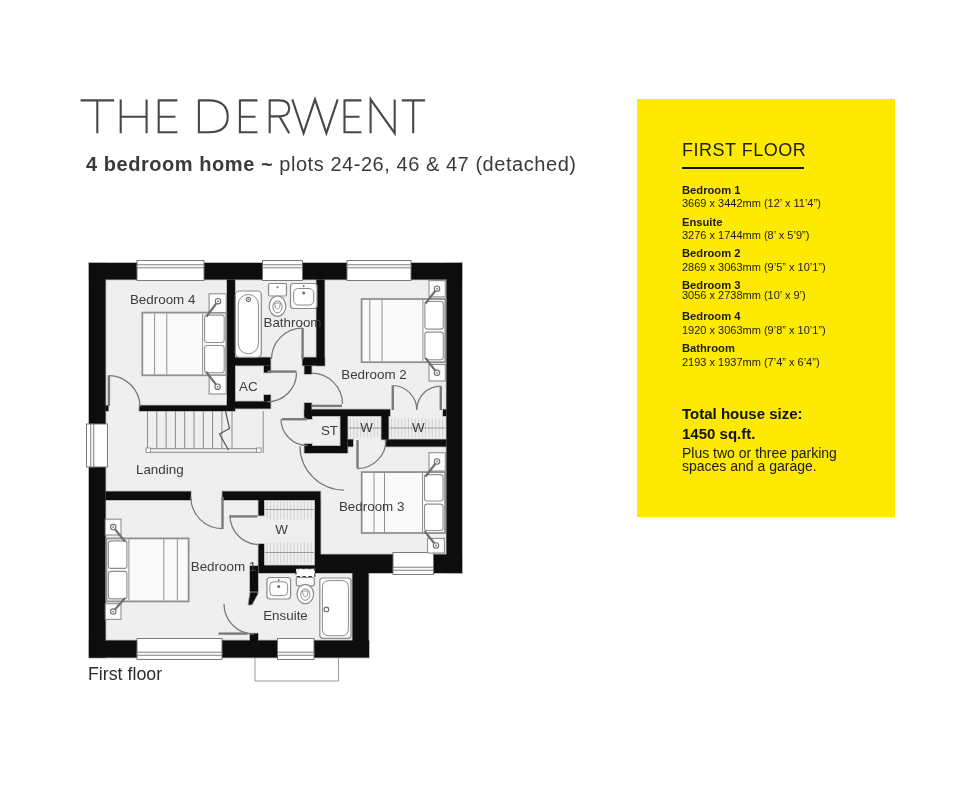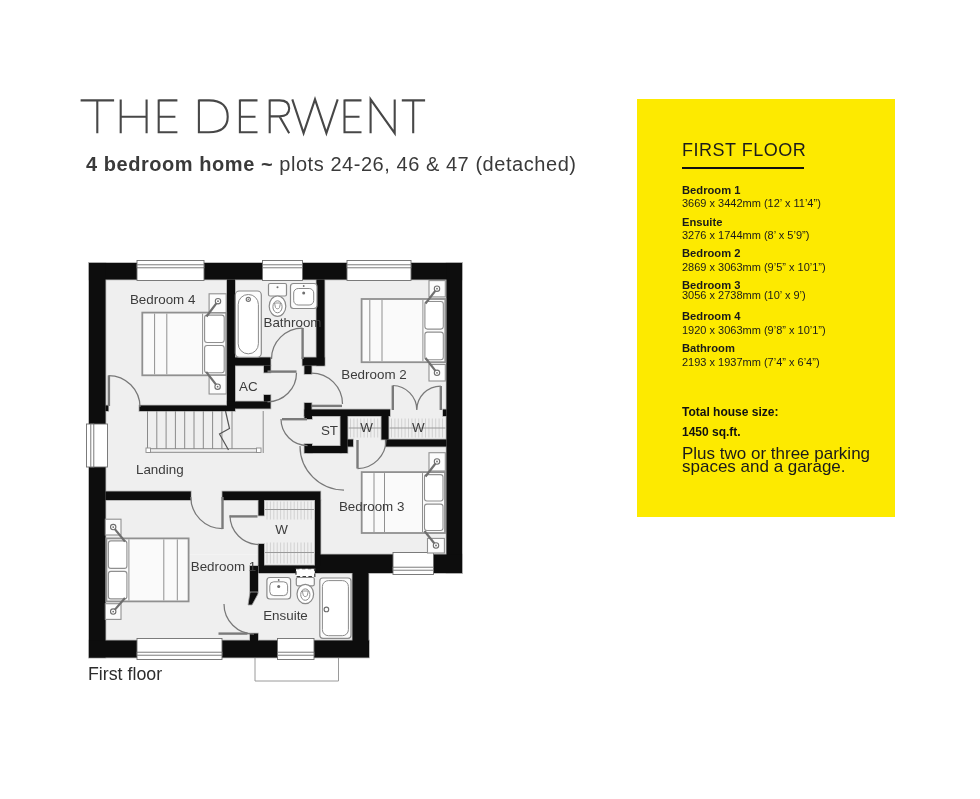--- a/index.html
+++ b/index.html
@@ -3,22 +3,22 @@
 <meta charset="utf-8">
 <style>
 html,body{margin:0;padding:0;width:980px;height:799px;background:#fff;font-family:"Liberation Sans",sans-serif;position:relative;overflow:hidden}
 .abs{position:absolute}
 #subtitle{left:86px;top:153px;font-size:20px;color:#3a3a3a;letter-spacing:.55px;white-space:nowrap}
 #panel{left:637px;top:99px;width:258px;height:418px;background:#fdea00}
 #panel .h{position:absolute;left:45px;top:41px;font-size:18px;letter-spacing:0.5px;color:#1c1c1c}
 #panel .rule{position:absolute;left:45px;top:68px;width:122px;height:1.7px;background:#111}
 #panel .nm{position:absolute;left:45px;font-size:11.2px;font-weight:bold;color:#1a1a1a}
 #panel .dm{position:absolute;left:45px;font-size:11px;color:#1a1a1a}
-#panel .tot{position:absolute;left:45px;font-size:12px;font-weight:bold;color:#111}
-#panel .pl{position:absolute;left:45px;font-size:17px;color:#1a1a1a;line-height:13.8px}
+#panel .tot{position:absolute;left:45px;font-size:15px;font-weight:bold;color:#111}
+#panel .pl{position:absolute;left:45px;font-size:14px;color:#1a1a1a;line-height:13.8px}
 </style>
 </head>
 <body>
 <svg id="plansvg" class="abs" style="left:0;top:0" width="980" height="799" viewBox="0 0 980 799">
 <path d="M80.6,100.4 H114.1 M97.3,100.4 V133.2 M120.7,99.4 V133.2 M146.6,99.4 V133.2 M120.7,116.8 H146.6 M158.7,99.4 V133.2 M158.7,100.4 H177.4 M158.7,116.8 H175.4 M158.7,132.2 H177.4 M198.9,99.4 V133.2 M198.9,100.4 H209 C222.5,100.4 227.7,107.5 227.7,116.8 C227.7,126.1 222.5,132.2 209,132.2 H198.9 M239.9,99.4 V133.2 M239.9,100.4 H257.5 M239.9,116.8 H255.5 M239.9,132.2 H257.5 M269.7,99.4 V133.2 M269.7,100.4 H279.5 C286.6,100.4 289.2,103.9 289.2,108.3 C289.2,112.7 286.6,116.4 279.5,116.4 H269.7 M279.5,116.4 L289.2,133.2 M292.3,99.4 L303.6,133.2 L315,99.4 L326.4,133.2 L337.7,99.4 M344.5,99.4 V133.2 M344.5,100.4 H361.5 M344.5,116.8 H359.5 M344.5,132.2 H361.5 M370.6,133.2 V99.4 L394.7,133.2 V99.4 M401.8,100.4 H425.1 M413.2,100.4 V133.2" fill="none" stroke="#474747" stroke-width="2.1" stroke-linejoin="miter"></path>
 <rect x="105.5" y="279.5" width="341" height="275" fill="#efefef"></rect>
 <rect x="105.5" y="554.5" width="247" height="86" fill="#efefef"></rect>
 <g stroke="#c9c9c9" stroke-width="0.8">
       <line x1="350.5" y1="418.5" x2="350.5" y2="437.5"></line>
       <line x1="353.9" y1="418.5" x2="353.9" y2="437.5"></line>

